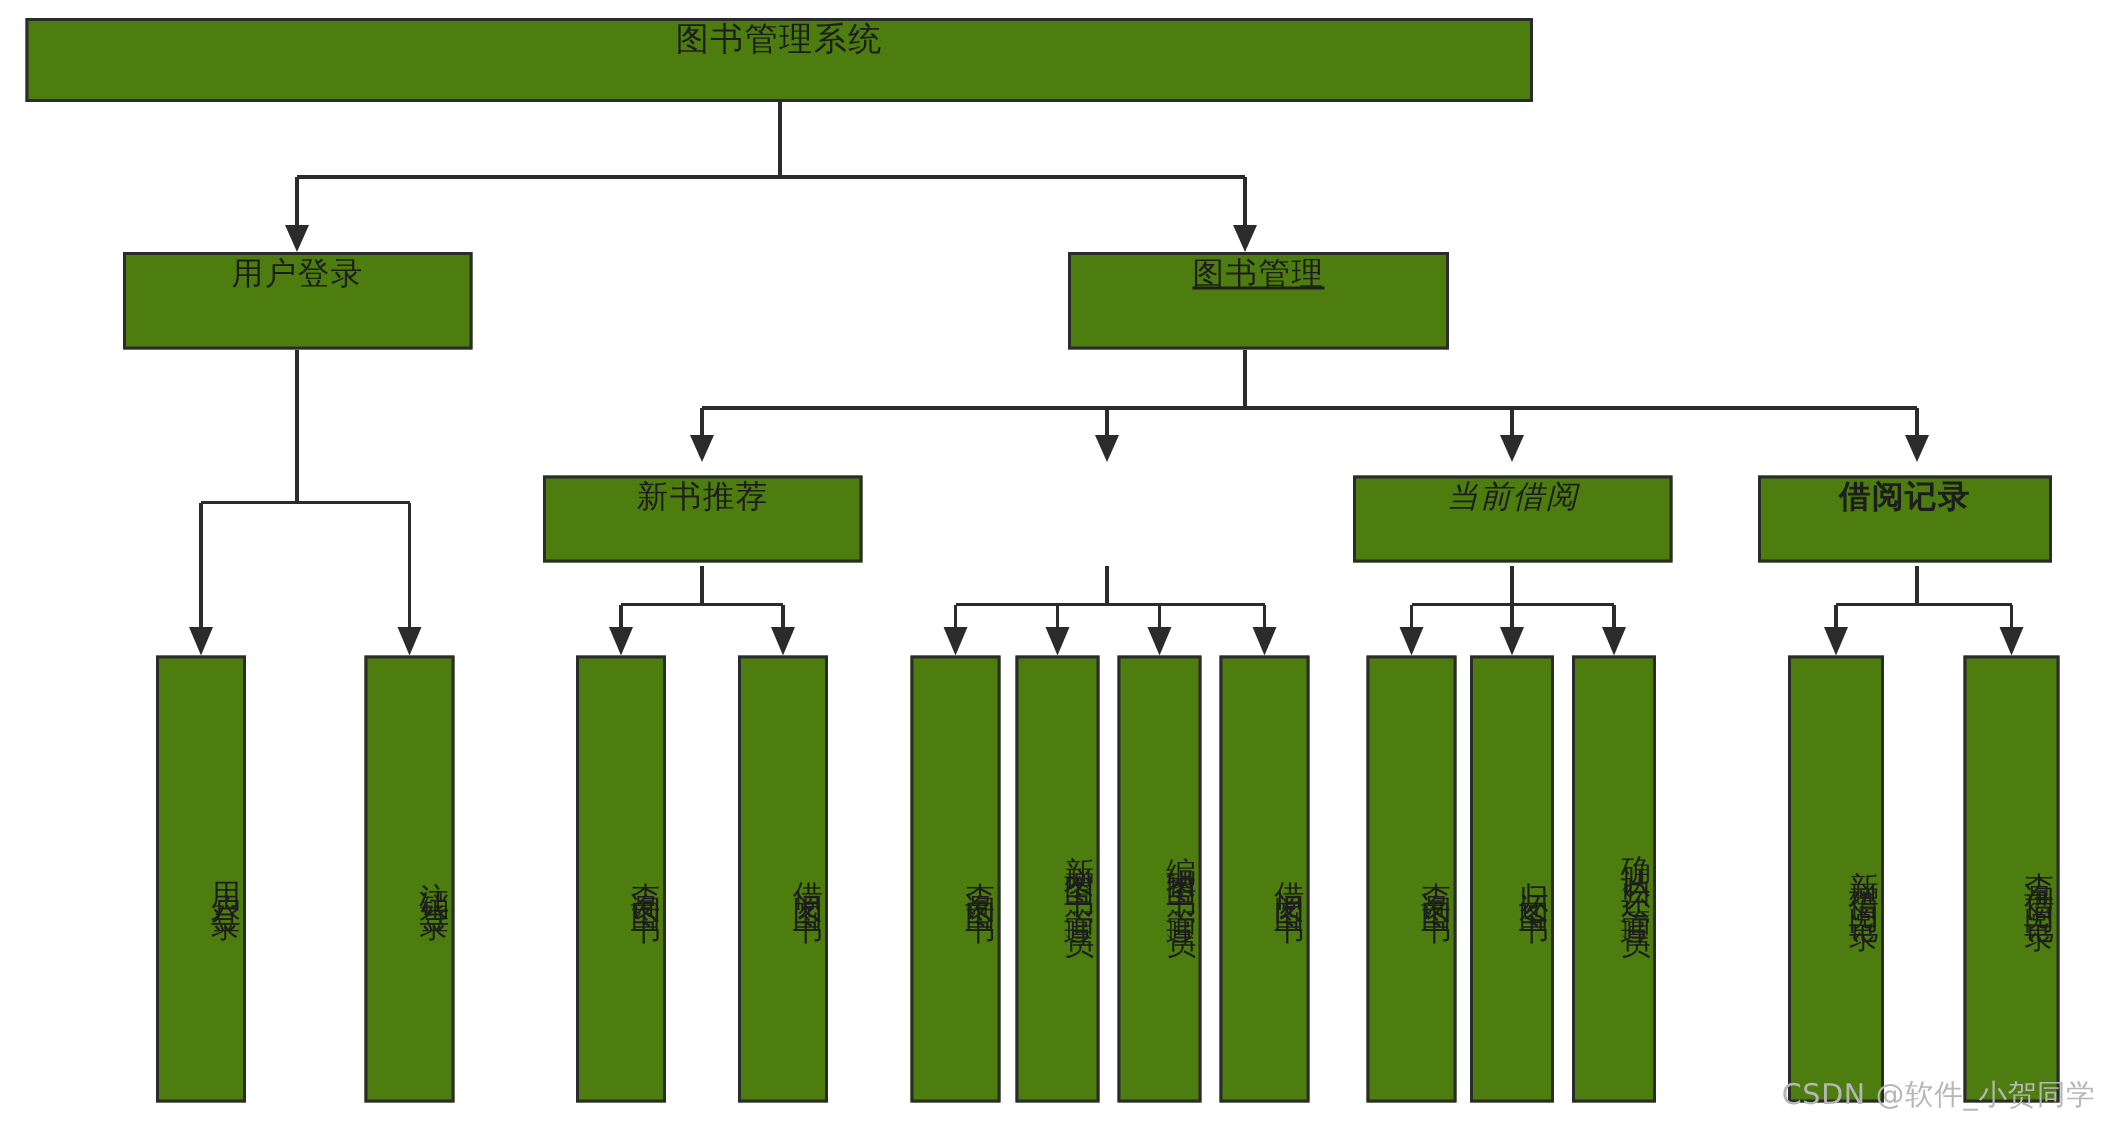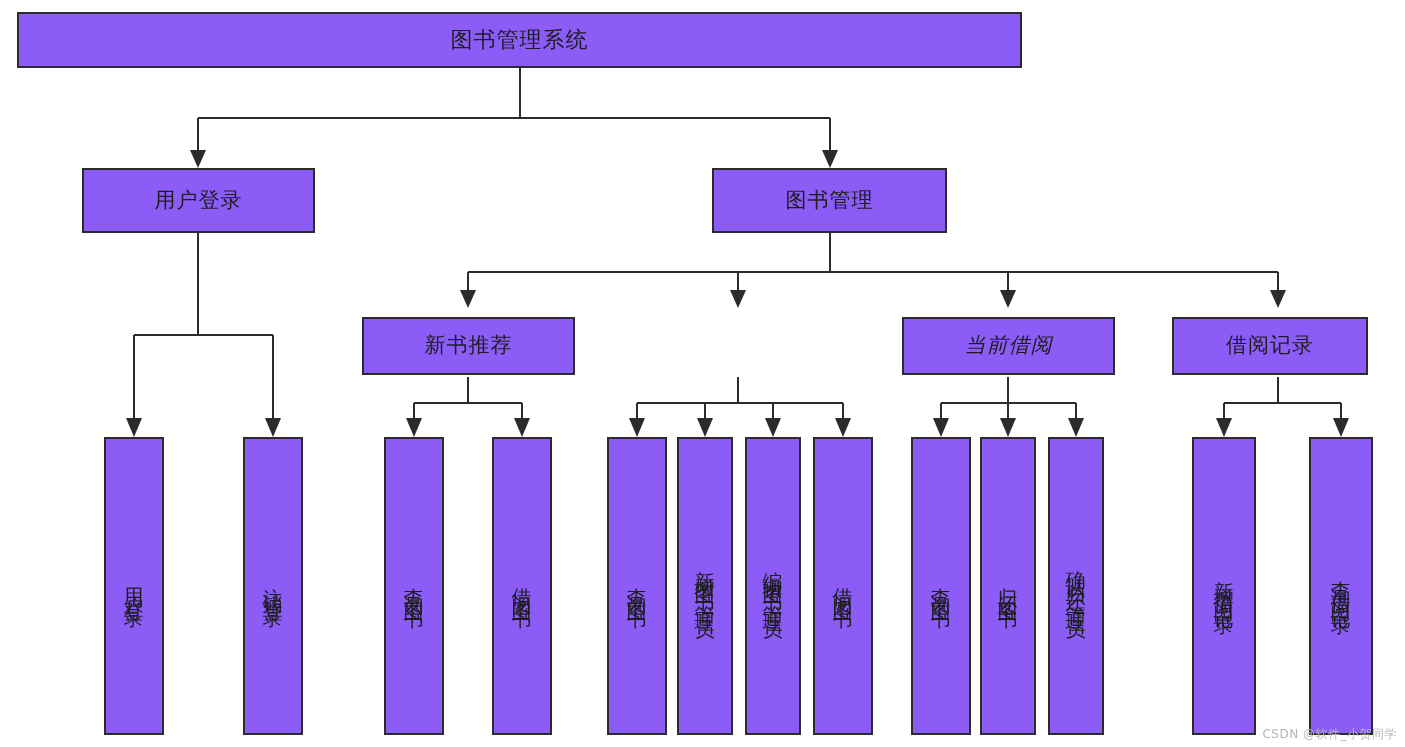--- a/index.html
+++ b/index.html
@@ -34,24 +34,24 @@
     shape-rendering: crispEdges;
   }
   #wires polygon.arrowhead {
     fill: #2b2b2b;
     stroke: none;
   }
   
   .node {
     position: absolute;
     box-sizing: border-box;
-    background: #8b5cf6;
+    background: #4d7c0f;
     border: 2.6px solid #2b2b2b;
     display: flex;
-    align-items: center;
+    align-items: flex-start;
     justify-content: center;
     color: #1d1d1d;
   }
   .node.horiz {
     font-size: 21px;
     letter-spacing: 1px;
     line-height: 1.2;
   }
   .node.root {
     font-size: 22px;
@@ -68,21 +68,21 @@
   .node.vert .vlabel {
     writing-mode: vertical-rl;
     text-orientation: upright;
     white-space: nowrap;
   }
   
   #watermark {
     position: absolute;
     right: 8px;
     bottom: 4px;
-    font-size: 12px;
+    font-size: 19px;
     color: #b6b6b6;
     letter-spacing: 0.5px;
     white-space: nowrap;
     user-select: none;
   }
 </style>
 </head>
 <body>
 
 <div id="canvas">
@@ -150,34 +150,34 @@
   </svg>
 
   <div class="node horiz root" style="left:17px; top:12px; width:1005px; height:56px;">
     <span>图书管理系统</span>
   </div>
 
   <div class="node horiz" style="left:82px; top:168px; width:233px; height:65px;">
     <span>用户登录</span>
   </div>
 
-  <div class="node horiz" style="left:712px; top:168px; width:235px; height:65px;">
+  <div class="node horiz" style="left:712px; top:168px; width:254px; height:65px;text-decoration:underline;">
     <span>图书管理</span>
   </div>
 
   <div class="node horiz" style="left:362px; top:317px; width:213px; height:58px;">
     <span>新书推荐</span>
   </div>
 
 
   <div class="node horiz" style="left:902px; top:317px; width:213px; height:58px;font-style:italic;">
     <span>当前借阅</span>
   </div>
 
-  <div class="node horiz" style="left:1172px; top:317px; width:196px; height:58px;">
+  <div class="node horiz" style="left:1172px; top:317px; width:196px; height:58px;font-weight:bold;">
     <span>借阅记录</span>
   </div>
 
   <div class="node vert" style="left:104px; top:437px; width:60px; height:298px;">
     <span class="vlabel">用户登录</span>
   </div>
 
   <div class="node vert" style="left:243px; top:437px; width:60px; height:298px;">
     <span class="vlabel">注销登录</span>
   </div>

